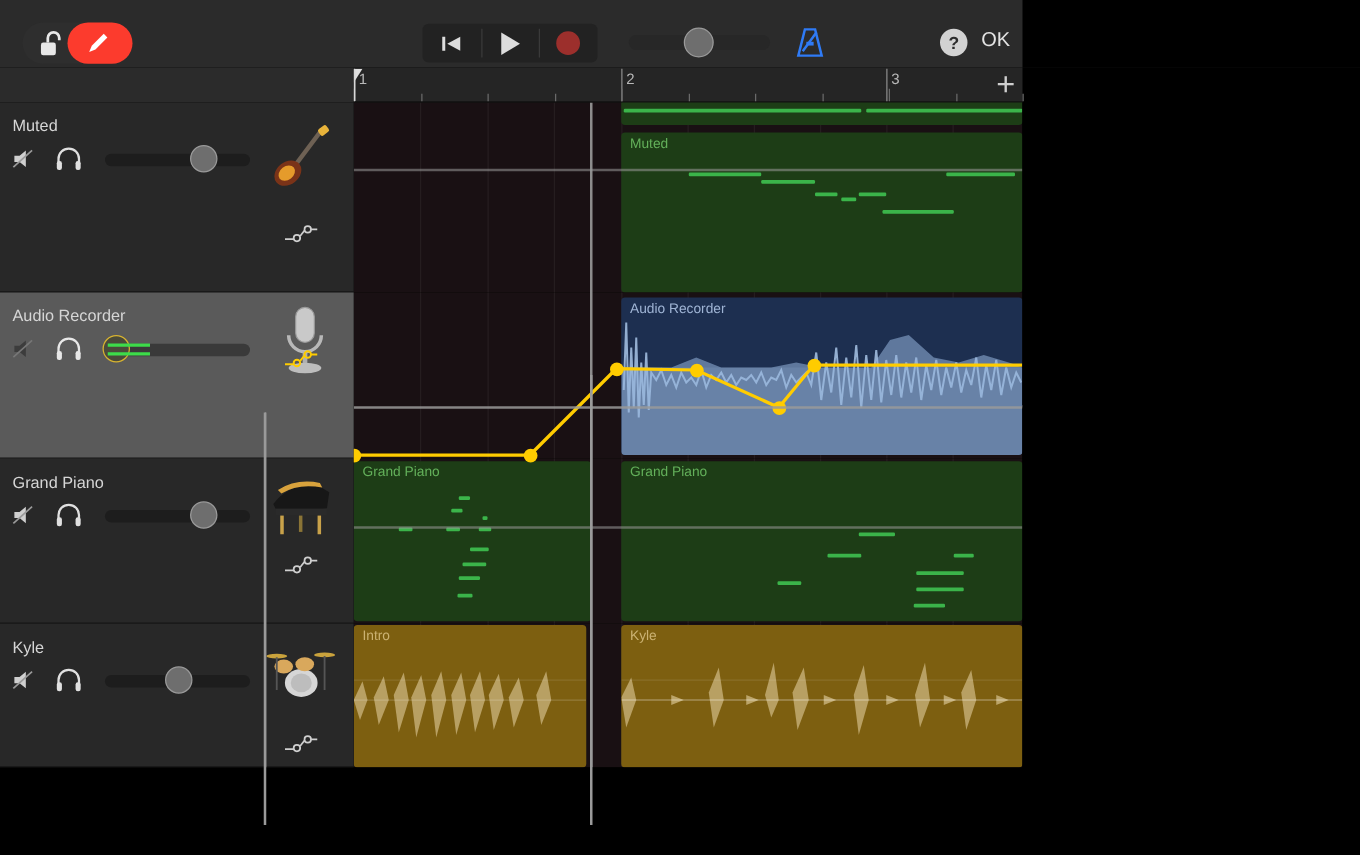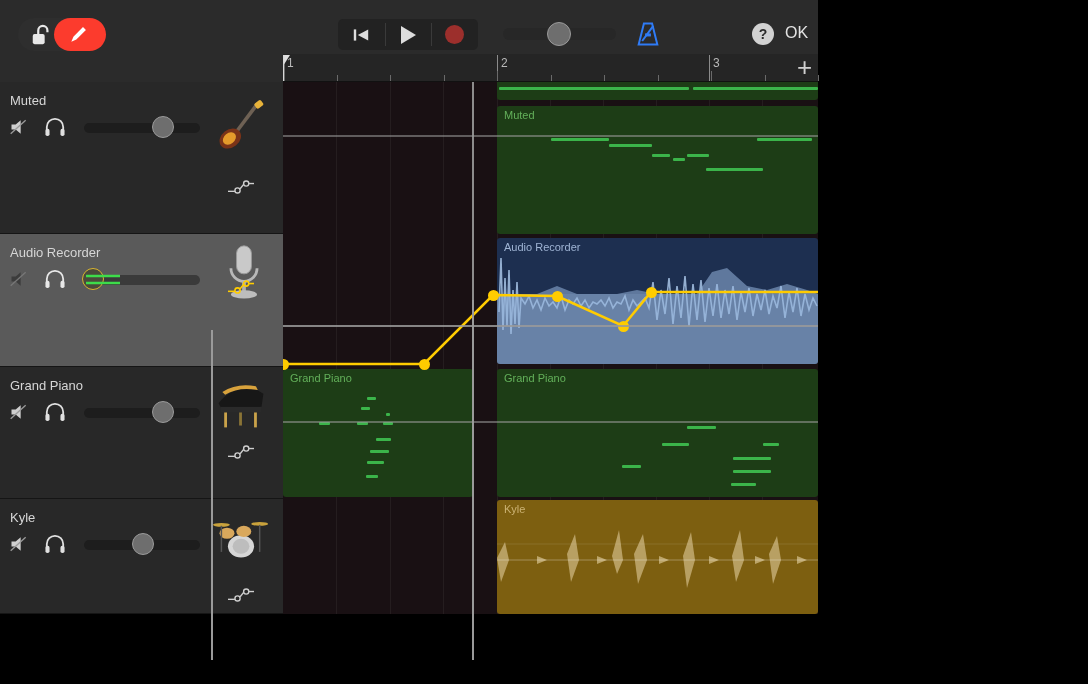--- a/index.html
+++ b/index.html
@@ -417,20 +417,39 @@
       <div class="grid-v" style="left:53px;"></div>
       <div class="grid-v" style="left:107px;"></div>
       <div class="grid-v" style="left:160px;"></div>
       <div class="grid-v" style="left:214px;"></div>
       <div class="grid-v" style="left:267px;"></div>
       <div class="grid-v" style="left:320px;"></div>
       <div class="grid-v" style="left:373px;"></div>
       <div class="grid-v" style="left:426px;"></div>
       <div class="grid-v" style="left:479px;"></div>
 
+      <div class="region gold-region" style="left:0px; top:1px; width:186px; height:114px;">
+        <div class="region-label">Intro</div>
+        <svg style="position:absolute; left:0; top:0; width:186px; height:114px;" viewBox="0 0 186 114">
+          <g fill="rgba(221,200,150,0.62)">
+            <path d="M0 60 L7 45 L11 60 L5 76 Z"></path>
+            <path d="M16 58 L24 41 L28 60 L20 80 Z"></path>
+            <path d="M32 56 L40 38 L44 60 L36 86 Z"></path>
+            <path d="M46 58 L54 40 L58 60 L50 90 Z"></path>
+            <path d="M62 56 L70 37 L74 60 L66 90 Z"></path>
+            <path d="M78 56 L86 38 L90 60 L82 88 Z"></path>
+            <path d="M93 56 L101 37 L105 60 L97 86 Z"></path>
+            <path d="M108 56 L116 39 L120 60 L112 84 Z"></path>
+            <path d="M124 58 L132 42 L136 60 L128 82 Z"></path>
+            <path d="M146 56 L154 37 L158 60 L150 80 Z"></path>
+          </g>
+          <line x1="0" y1="60" x2="186" y2="60" stroke="rgba(255,255,255,0.18)" stroke-width="1"></line>
+          <line x1="0" y1="44" x2="186" y2="44" stroke="rgba(255,255,255,0.10)" stroke-width="1"></line>
+        </svg>
+      </div>
 
       <div class="region gold-region" style="left:214px; top:1px; width:321px; height:114px;">
         <div class="region-label">Kyle</div>
         <svg style="position:absolute; left:0; top:0; width:321px; height:114px;" viewBox="0 0 321 114">
           <g fill="rgba(221,200,150,0.62)">
             <path d="M0 58 L8 42 L12 60 L4 82 Z"></path>
             <path d="M70 54 L78 34 L82 60 L74 82 Z"></path>
             <path d="M115 56 L122 30 L126 60 L120 74 Z"></path>
             <path d="M137 54 L146 34 L150 60 L141 84 Z"></path>
             <path d="M186 56 L194 32 L198 60 L190 88 Z"></path>

